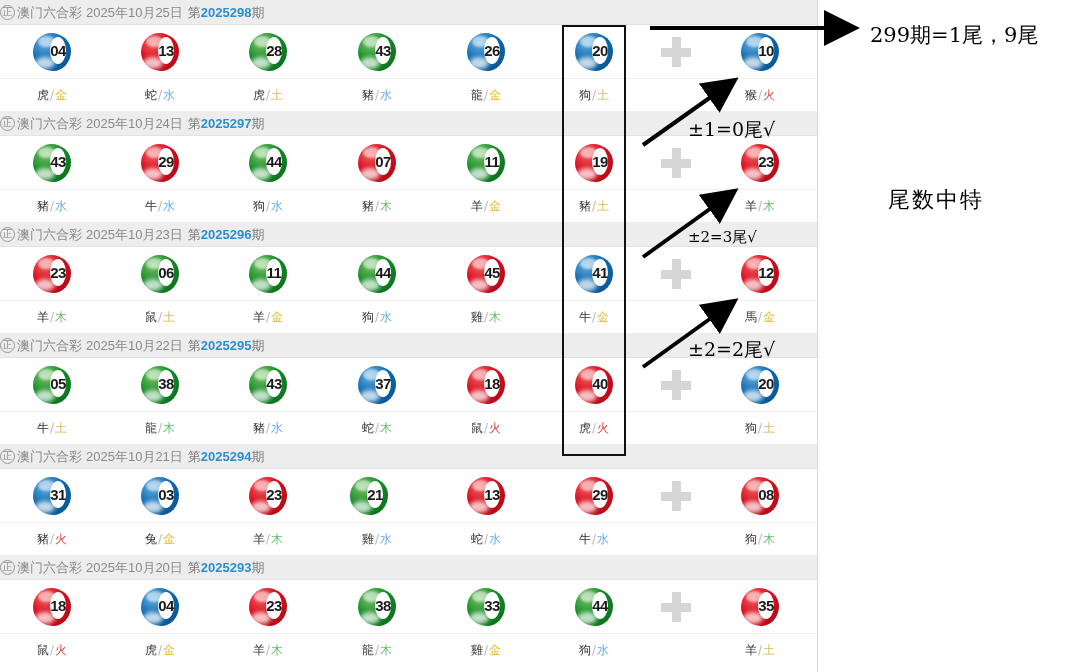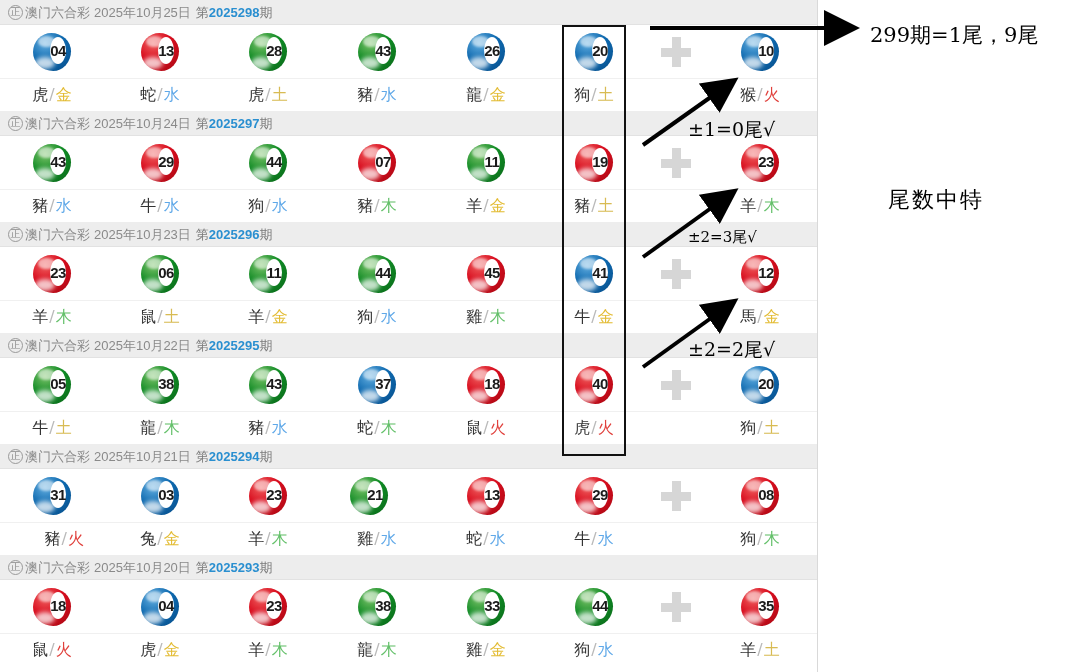--- a/index.html
+++ b/index.html
@@ -15,21 +15,20 @@
     background:#ffffff;
     box-sizing:border-box;
   }
   .draw-block{width:100%;}
   .draw-header{
     height:25px;line-height:25px;
     background:#ededed;
     border-bottom:1px solid #e2e2e2;
     color:#8a8a8a;
     font-size:13px;
-    padding-left:8px;
     white-space:nowrap;
     box-sizing:border-box;
   }
   .draw-header .circ{
     display:inline-block;
     border:1px solid #9a9a9a;
     border-radius:50%;
     width:13px;height:13px;line-height:12px;
     font-size:10px;text-align:center;
     vertical-align:middle;
@@ -95,21 +94,21 @@
     position:relative;width:30px;height:30px;
   }
   .plus-icon:before,.plus-icon:after{
     content:"";position:absolute;background:#d6d6d6;
   }
   .plus-icon:before{left:11px;top:0;width:9px;height:30px;}
   .plus-icon:after{left:0;top:11px;width:30px;height:9px;}
 
   
   .zodiac{
-    font-size:16px;white-space:nowrap;
+    font-size:12px;white-space:nowrap;
     font-family:"DejaVu Sans","Liberation Sans",sans-serif;
   }
   .zodiac .an{color:#333;}
   .zodiac .sep{color:#b9b9b9;margin:0 1px;}
   .el-jin{color:#e3bc34;}
   .el-mu{color:#64c06a;}
   .el-shui{color:#5fa8e8;}
   .el-huo{color:#e0403c;}
   .el-tu{color:#d8bb53;}
 
@@ -546,21 +545,21 @@
         <div class="cell" style="left: 735px; width: 50px;">
           <div class="ball red">
             <div class="outer"></div>
             <div class="gloss"></div>
             <div class="inner">08</div>
             <div class="shine"></div>
           </div>
         </div>
       </div>
       <div class="zodiac-row">
-        <div class="cell" style="left: 20px; width: 64px; justify-content: flex-end;">
+        <div class="cell" style="left: 20px; width: 64px;">
           <div class="zodiac"><span class="an">豬</span><span class="sep">/</span><span class="el-huo">火</span></div>
         </div>
         <div class="cell" style="left: 128px; width: 64px;">
           <div class="zodiac"><span class="an">兔</span><span class="sep">/</span><span class="el-jin">金</span></div>
         </div>
         <div class="cell" style="left: 236px; width: 64px;">
           <div class="zodiac"><span class="an">羊</span><span class="sep">/</span><span class="el-mu">木</span></div>
         </div>
         <div class="cell" style="left: 345px; width: 64px;">
           <div class="zodiac"><span class="an">雞</span><span class="sep">/</span><span class="el-shui">水</span></div>

